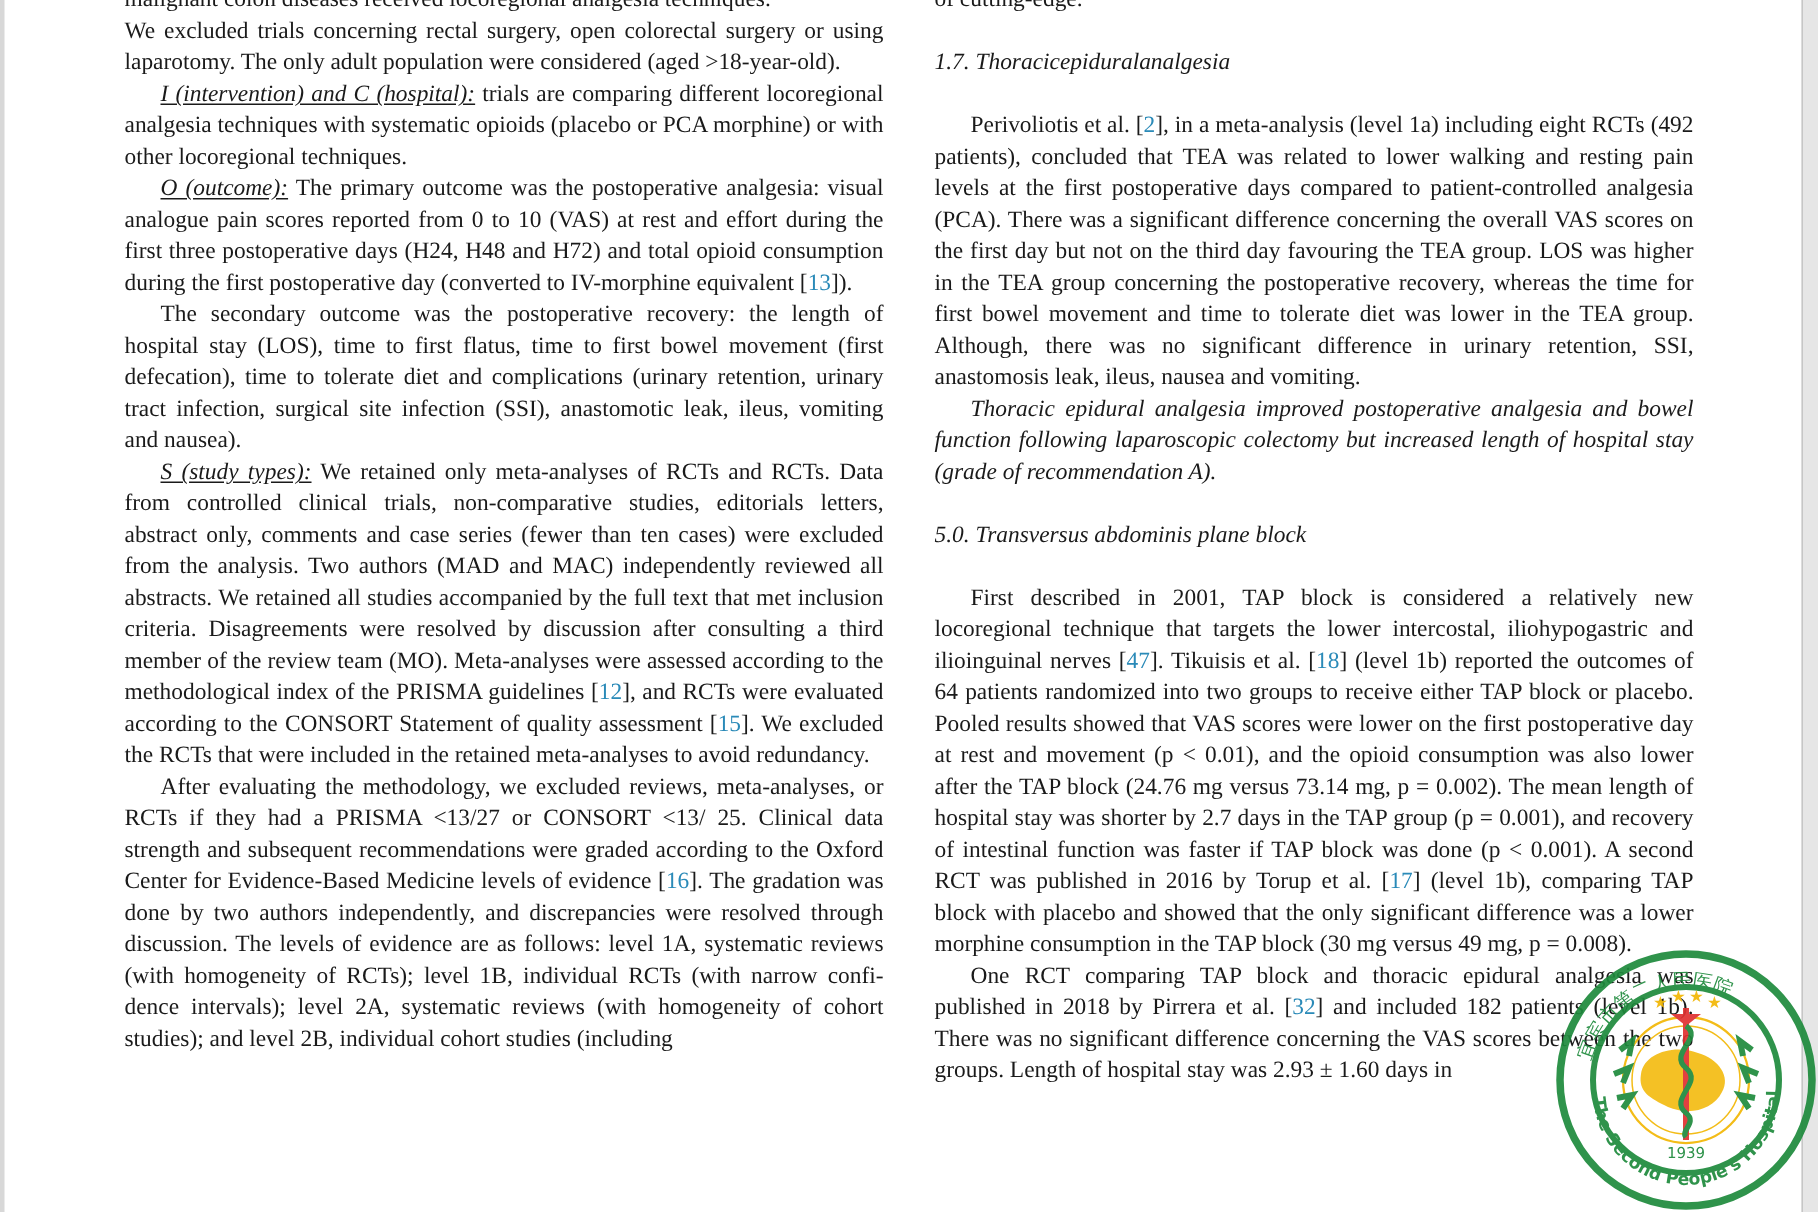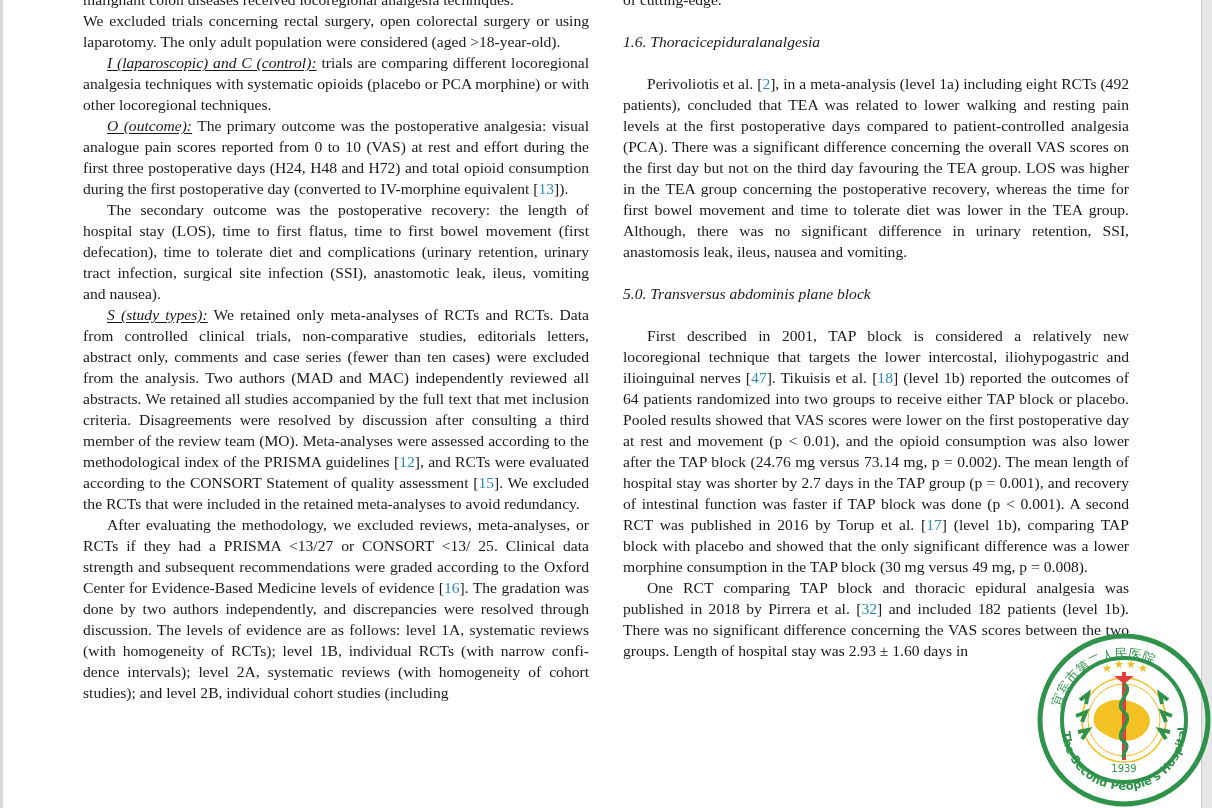--- a/index.html
+++ b/index.html
@@ -34,37 +34,38 @@
 </head>
 <body>
 
 <div class="gutter-left"></div>
 <div class="gutter-right"></div>
 
 <div class="col col-left">
   <p style="white-space:nowrap;overflow:hidden;">malignant colon diseases received locoregional analgesia techniques.</p>
   <p>We excluded trials concerning rectal surgery, open colorectal surgery or using laparotomy. The only adult population were considered (aged &gt;18-year-old).</p>
 
-  <p class="indent"><span class="ul-it">I (laparoscopic) and C (control):</span><span> trials are comparing different locoregional analgesia techniques with systematic opioids (placebo or PCA morphine) or with other locoregional techniques.</span></p>
+  <p class="indent"><span class="ul-it">I (intervention) and C (hospital):</span><span> trials are comparing different locoregional analgesia techniques with systematic opioids (placebo or PCA morphine) or with other locoregional techniques.</span></p>
 
   <p class="indent"><span class="ul-it">O (outcome):</span><span> The primary outcome was the postoperative analgesia: visual analogue pain scores reported from 0 to 10 (VAS) at rest and effort during the first three postoperative days (H24, H48 and H72) and total opioid consumption during the first postoperative day (converted to IV-morphine equivalent [</span><a class="ref">13</a><span>]).</span></p>
 
   <p class="indent">The secondary outcome was the postoperative recovery: the length of hospital stay (LOS), time to first flatus, time to first bowel movement (first defecation), time to tolerate diet and complications (urinary retention, urinary tract infection, surgical site infection (SSI), anasto­motic leak, ileus, vomiting and nausea).</p>
 
   <p class="indent"><span class="ul-it">S (study types):</span><span> We retained only meta-analyses of RCTs and RCTs. Data from controlled clinical trials, non-comparative studies, editorials letters, abstract only, comments and case series (fewer than ten cases) were excluded from the analysis. Two authors (MAD and MAC) inde­pendently reviewed all abstracts. We retained all studies accompanied by the full text that met inclusion criteria. Disagreements were resolved by discussion after consulting a third member of the review team (MO). Meta-analyses were assessed according to the methodological index of the PRISMA guidelines [</span><a class="ref">12</a><span>], and RCTs were evaluated according to the CONSORT Statement of quality assessment [</span><a class="ref">15</a><span>]. We excluded the RCTs that were included in the retained meta-analyses to avoid redundancy.</span></p>
 
   <p class="indent"><span>After evaluating the methodology, we excluded reviews, meta-analyses, or RCTs if they had a PRISMA &lt;13/27 or CONSORT &lt;13/ 25. Clinical data strength and subsequent recommendations were graded according to the Oxford Center for Evidence-Based Medicine levels of evidence [</span><a class="ref">16</a><span>]. The gradation was done by two authors inde­pendently, and discrepancies were resolved through discussion. The levels of evidence are as follows: level 1A, systematic reviews (with homogeneity of RCTs); level 1B, individual RCTs (with narrow confi­dence intervals); level 2A, systematic reviews (with homogeneity of cohort studies); and level 2B, individual cohort studies (including</span></p>
 </div>
 
 <div class="col col-right">
   <p>of cutting-edge.</p>
   <div class="gap-head-top"></div>
-  <p class="sec-head">1.6.  Thoracicepiduralanalgesia</p>
+  <p class="sec-head">1.7.  Thoracicepiduralanalgesia</p>
   <div class="gap-head-bottom"></div>
   <p class="indent"><span>Perivoliotis et al. [</span><a class="ref">2</a><span>], in a meta-analysis (level 1a) including eight RCTs (492 patients), concluded that TEA was related to lower walking and resting pain levels at the first postoperative days compared to patient-controlled analgesia (PCA). There was a significant difference concerning the overall VAS scores on the first day but not on the third day favouring the TEA group. LOS was higher in the TEA group con­cerning the postoperative recovery, whereas the time for first bowel movement and time to tolerate diet was lower in the TEA group. Although, there was no significant difference in urinary retention, SSI, anastomosis leak, ileus, nausea and vomiting.</span></p>
+  <p class="indent it">Thoracic epidural analgesia improved postoperative analgesia and bowel function following laparoscopic colectomy but increased length of hospital stay (grade of recommendation A).</p>
   <div class="gap-head-top"></div>
   <p class="sec-head">5.0.  Transversus abdominis plane block</p>
   <div class="gap-head-bottom"></div>
   <p class="indent"><span>First described in 2001, TAP block is considered a relatively new locoregional technique that targets the lower intercostal, iliohypogastric and ilioinguinal nerves [</span><a class="ref">47</a><span>]. Tikuisis et al. [</span><a class="ref">18</a><span>] (level 1b) reported the outcomes of 64 patients randomized into two groups to receive either TAP block or placebo. Pooled results showed that VAS scores were lower on the first postoperative day at rest and movement (p &lt; 0.01), and the opioid consumption was also lower after the TAP block (24.76 mg versus 73.14 mg, p = 0.002). The mean length of hospital stay was shorter by 2.7 days in the TAP group (p = 0.001), and recovery of intestinal function was faster if TAP block was done (p &lt; 0.001). A second RCT was published in 2016 by Torup et al. [</span><a class="ref">17</a><span>] (level 1b), comparing TAP block with placebo and showed that the only significant difference was a lower morphine consumption in the TAP block (30 mg versus 49 mg, p = 0.008).</span></p>
   <p class="indent"><span>One RCT comparing TAP block and thoracic epidural analgesia was published in 2018 by Pirrera et al. [</span><a class="ref">32</a><span>] and included 182 patients (level 1b). There was no significant difference concerning the VAS scores be­tween the two groups. Length of hospital stay was 2.93 ± 1.60 days in</span></p>
 </div>
 
 <svg class="seal" viewBox="0 0 176 176">
   <defs>
     <path id="arcTop" d="M 22 92 A 66 66 0 0 1 154 92"></path>

